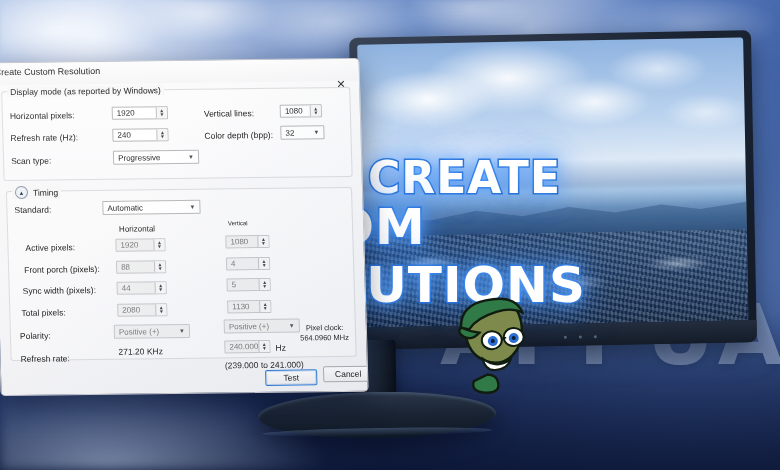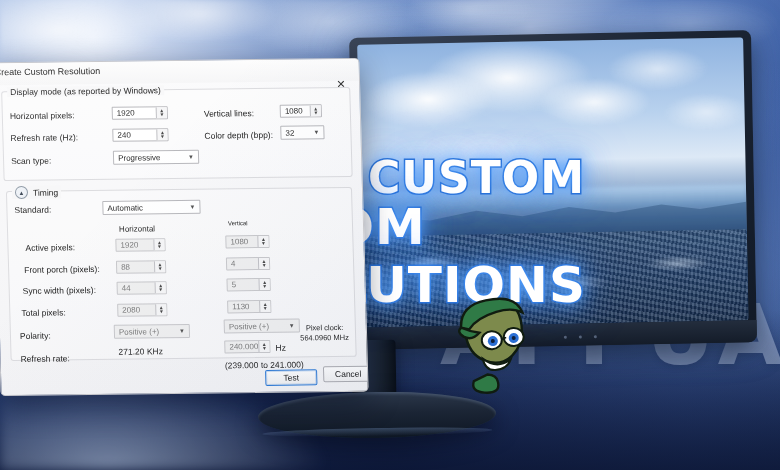--- a/index.html
+++ b/index.html
@@ -244,21 +244,21 @@
             <i></i>
             <i></i>
             <i></i>
           </div>
       </div>
     </div>
   </div>
   <div class="stand-neck"></div>
   <div class="stand-base"></div>
 
-  <div class="headline l1">CUSTOM</div>
+  <div class="headline l1">CREATE</div>
   <div class="headline l2">CUSTOM RESOLUTIONS</div>
 
   <div class="mascot">
     <svg viewBox="0 0 86 104" width="86" height="104" xmlns="http://www.w3.org/2000/svg">
       <g stroke="#101c10" stroke-width="2.4">
         <path d="M20 88 q-4 10 10 12 q16 2 14 -10 q-1 -7 -10 -8 z" fill="#2f7a46"></path>
         <path d="M14 40 q-2 -26 24 -30 q28 -4 32 20 q3 22 -10 34 q-12 11 -28 4 q-16 -7 -18 -28 z" fill="#7d8a4c"></path>
         <path d="M10 34 q0 -22 26 -26 q30 -5 36 14 q-10 -6 -26 -2 q-20 5 -28 16 z" fill="#2f7a46"></path>
         <path d="M10 34 q-5 4 2 9 q8 5 16 -3 q-10 -2 -18 -6 z" fill="#2f7a46"></path>
       </g>

